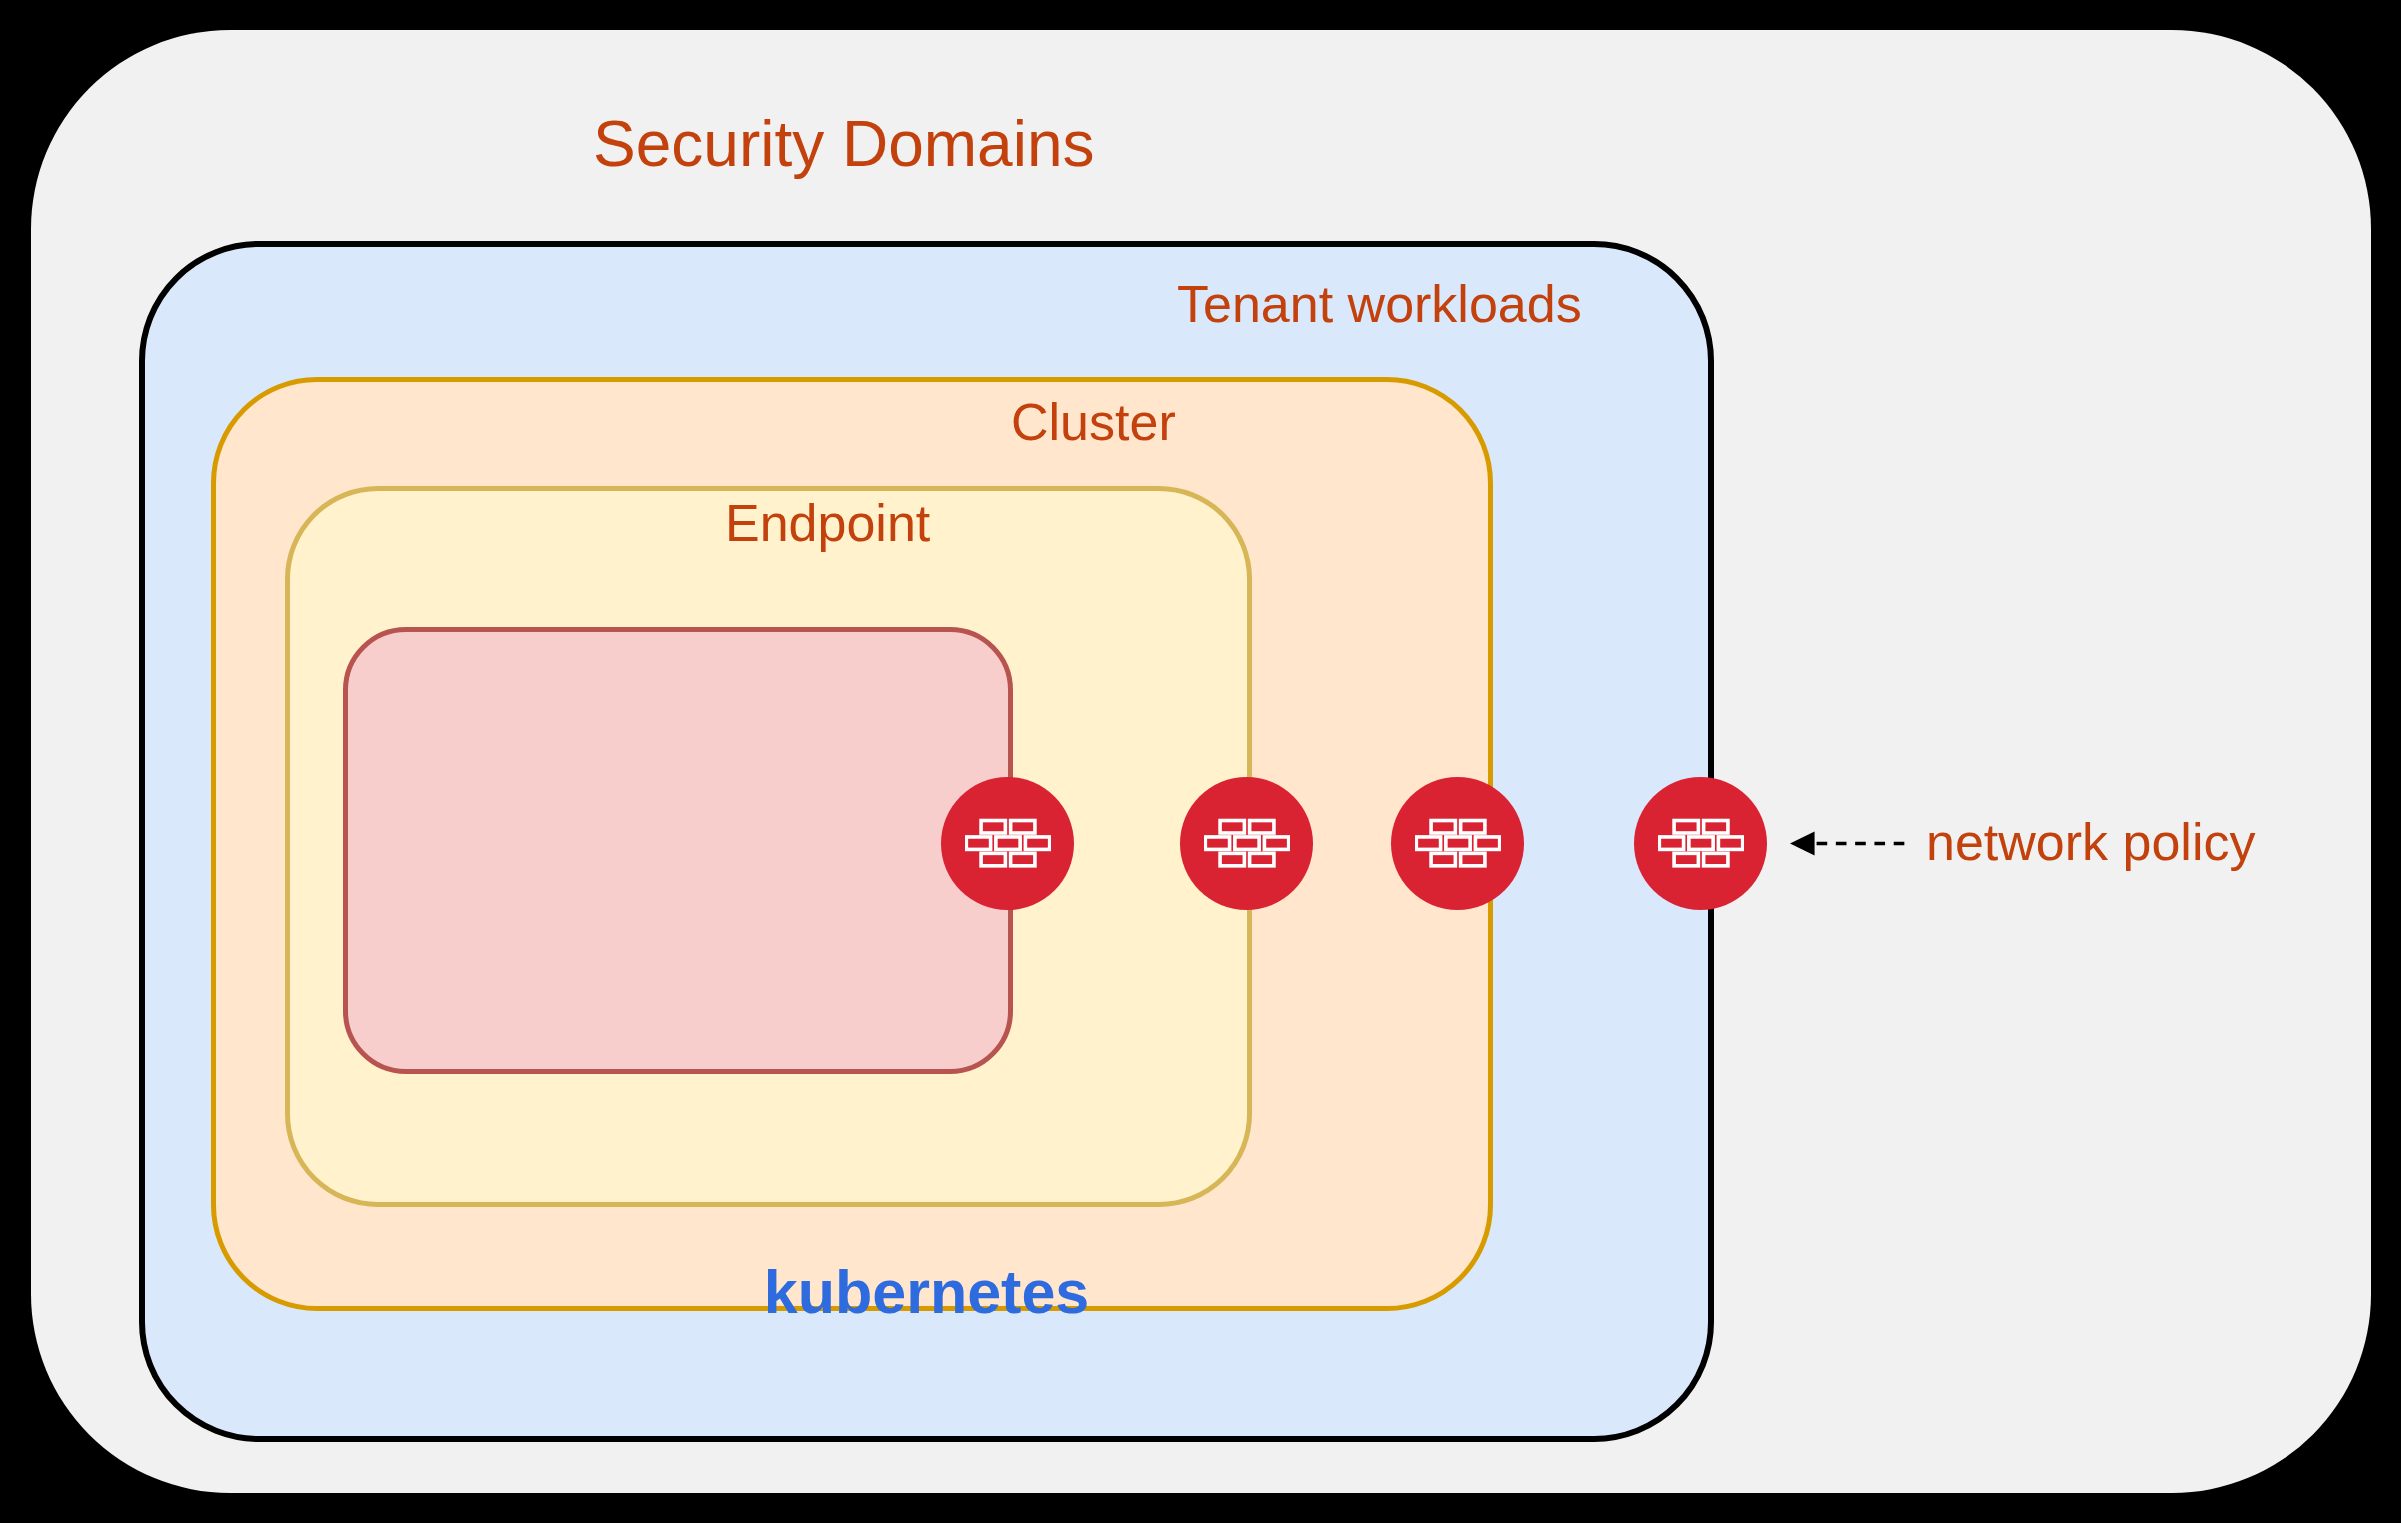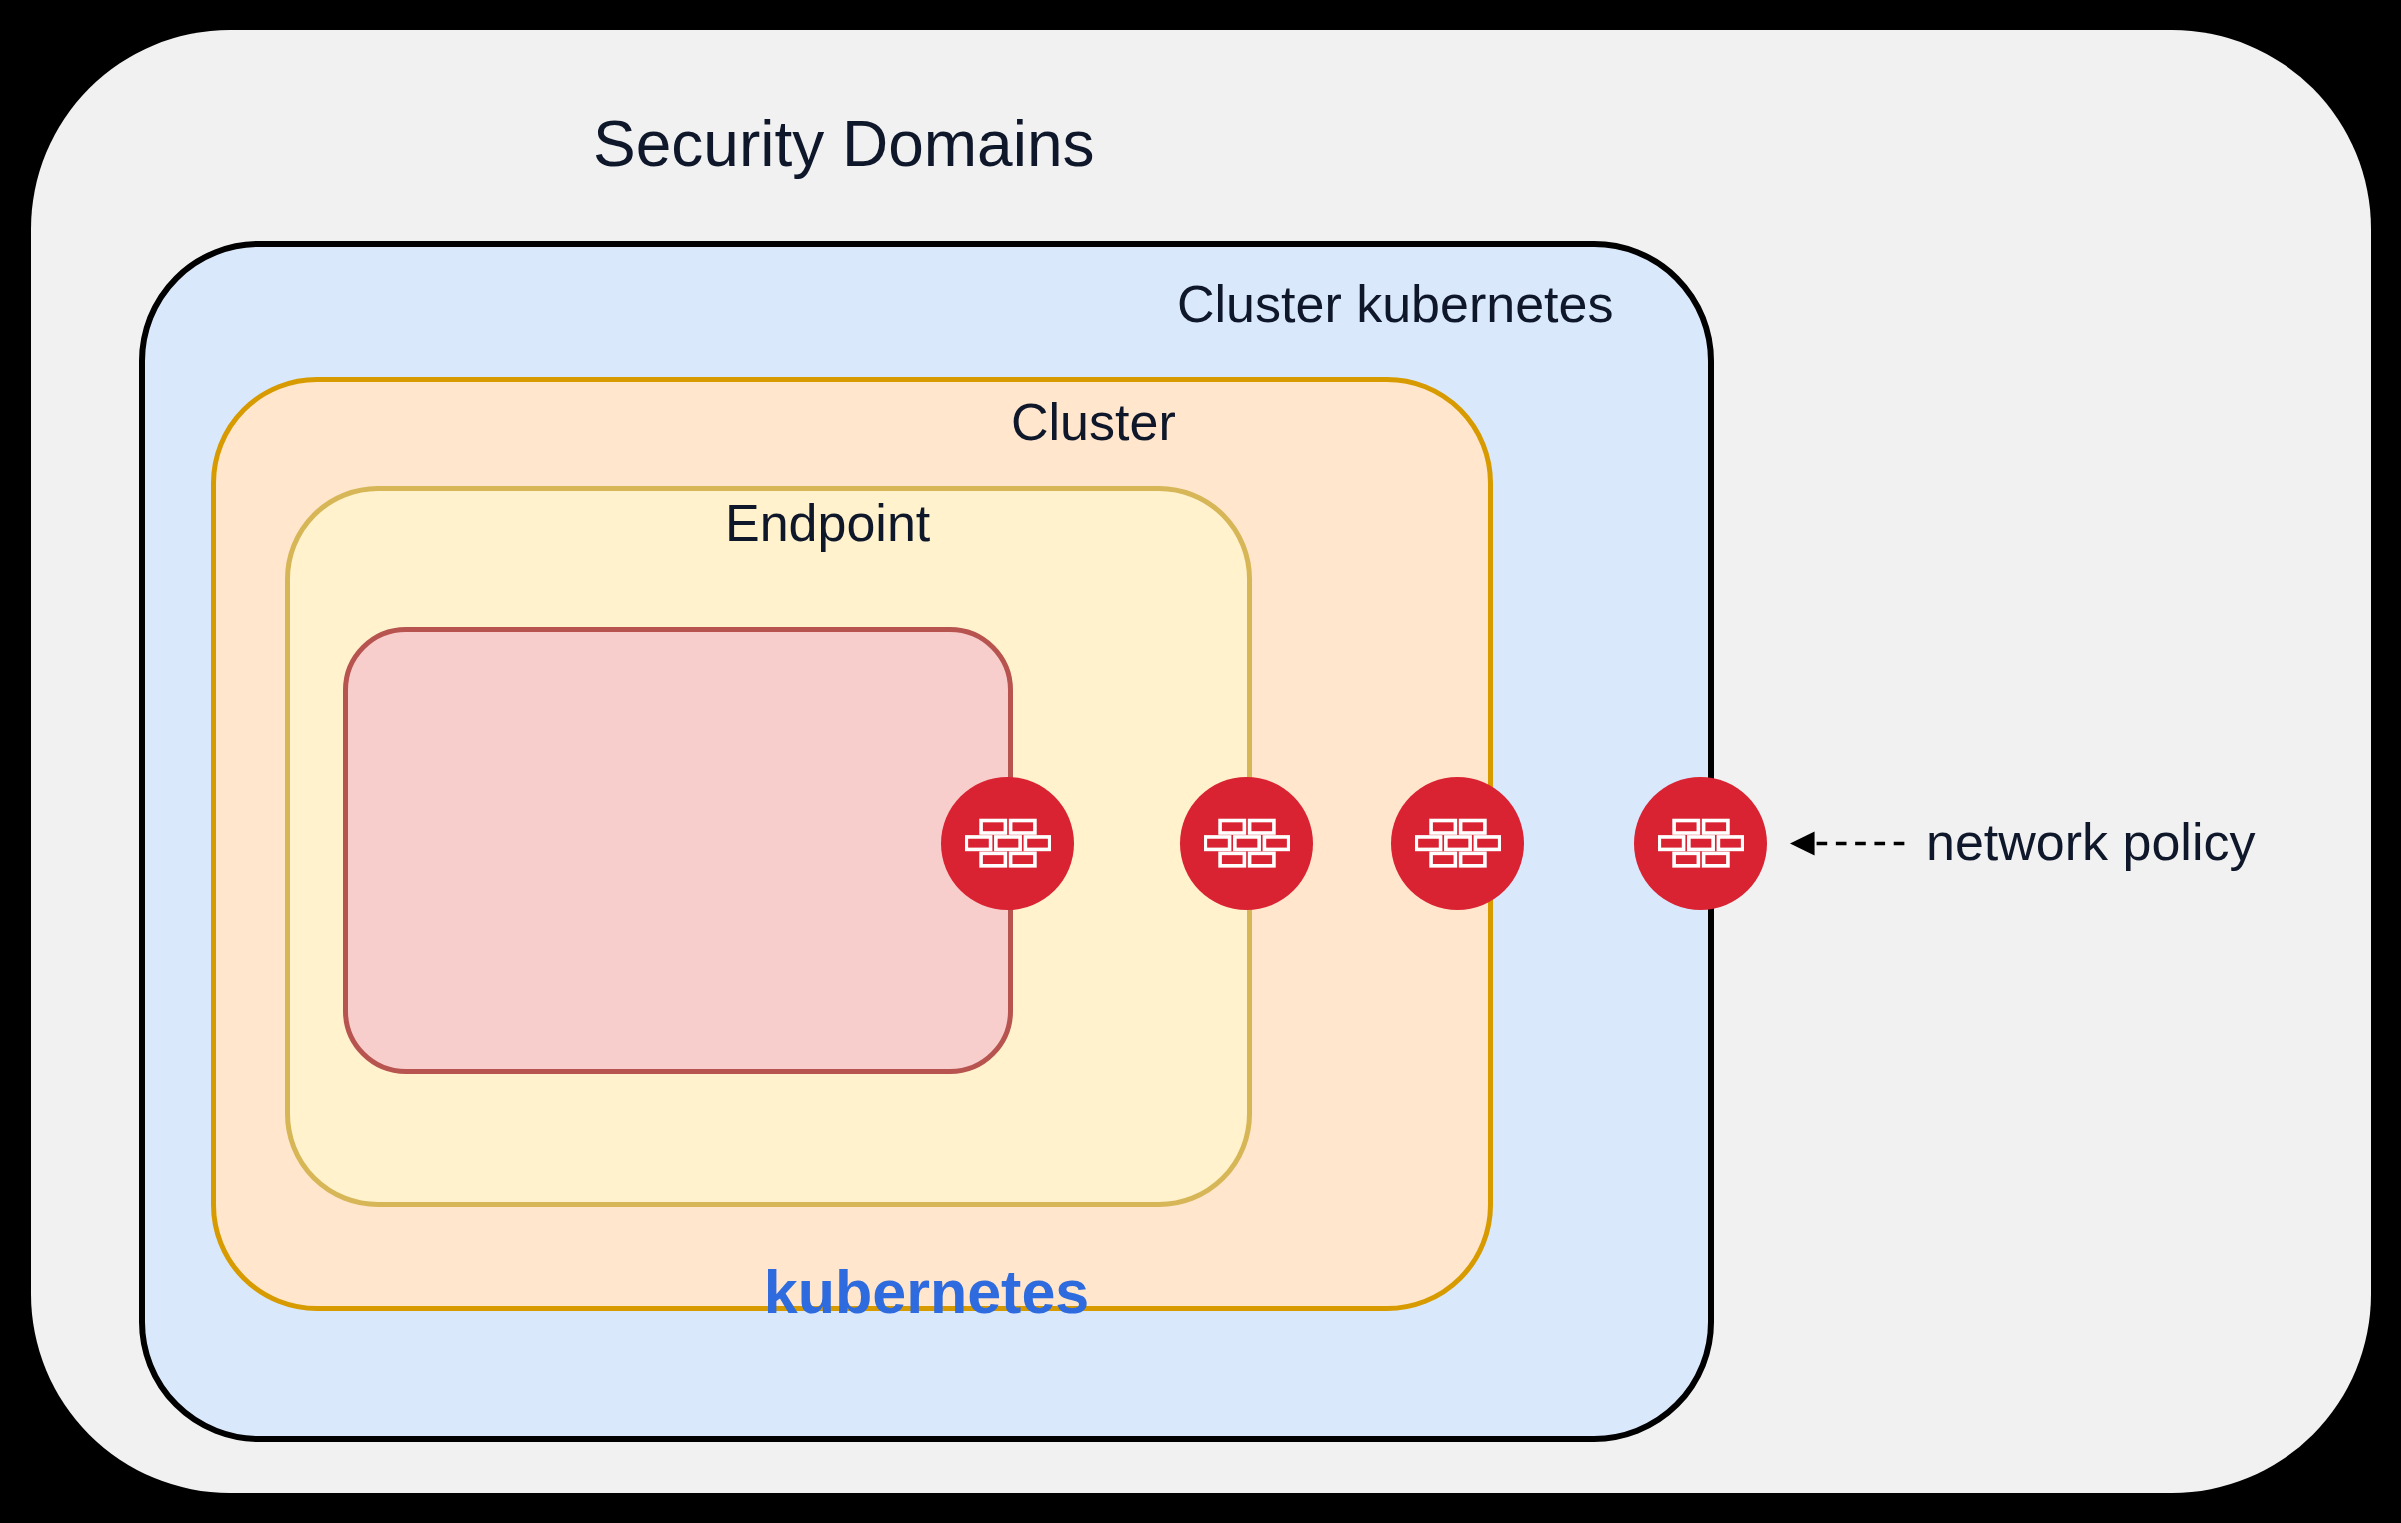--- a/index.html
+++ b/index.html
@@ -30,21 +30,21 @@
   .box-yellow{
     left:254px;top:456px;width:967px;height:721px;
     background:#fff2cc;border:5.3px solid #d6b656;border-radius:93px;
   }
   .box-pink{
     left:312px;top:597px;width:670px;height:447px;
     background:#f8cecc;border:5.3px solid #b85450;border-radius:63px;
   }
 
   
-  .lbl{color:#0f172a;line-height:1;white-space:nowrap;}
+  .lbl{color:#c2410c;line-height:1;white-space:nowrap;}
   .lbl-title{left:562px;top:82px;font-size:64px;}
   .lbl-cluster{left:1146px;top:248px;font-size:52px;}
   .lbl-tenant{left:980px;top:366px;font-size:52px;}
   .lbl-namespace{left:694px;top:467px;font-size:52px;}
   .lbl-endpoint{left:374px;top:620px;font-size:52px;}
   .lbl-kubernetes{
     left:108px;top:1232px;width:1575px;text-align:center;
     font-size:61px;font-weight:bold;color:#2e6bde;line-height:1;
   }
   .lbl-policy{left:1895px;top:786px;font-size:52px;}
@@ -61,21 +61,21 @@
   
   .arrow{left:1749px;top:790px;width:133px;height:47px;}
 </style>
 </head>
 <body>
 
 <div class="abs canvas">
   <div class="abs lbl lbl-title">Security Domains</div>
 
   <div class="abs box-blue"></div>
-  <div class="abs lbl lbl-cluster">Cluster kubernetes</div>
+  <div class="abs lbl lbl-cluster">Tenant workloads</div>
 
   <div class="abs box-orange"></div>
   <div class="abs lbl lbl-tenant">Cluster</div>
 
   <div class="abs box-yellow"></div>
   <div class="abs lbl lbl-namespace">Endpoint</div>
 
   <div class="abs box-pink"></div>
 
   <div class="abs lbl lbl-kubernetes">kubernetes</div>

